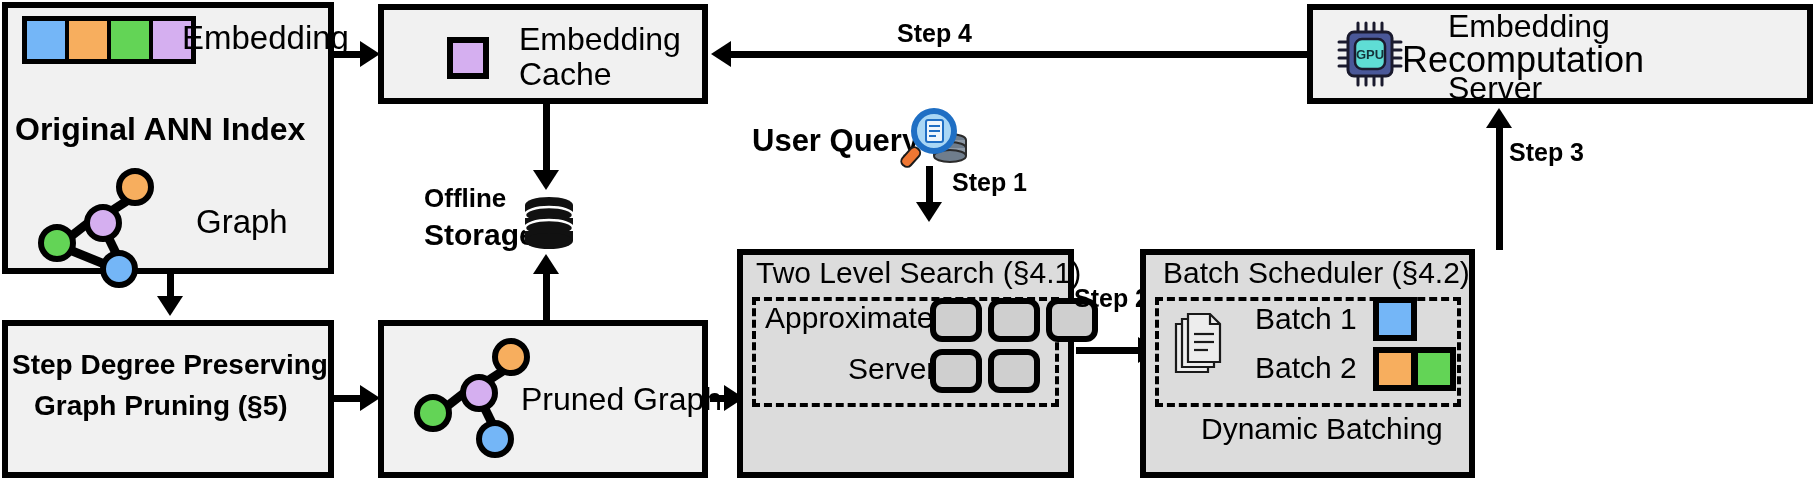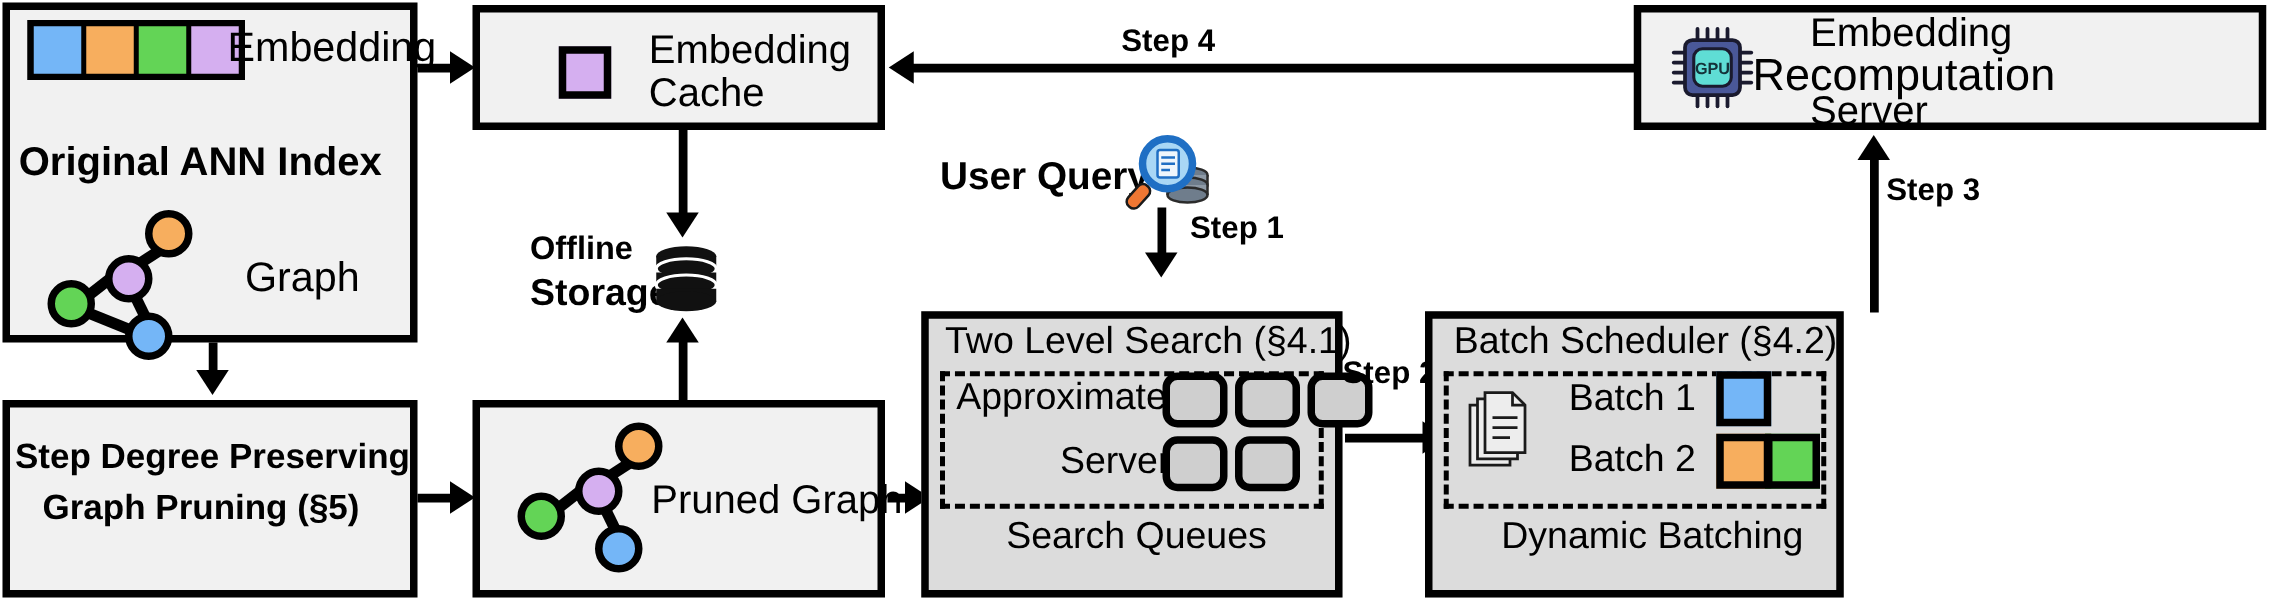--- a/index.html
+++ b/index.html
@@ -248,21 +248,20 @@
     <div class="slot"></div>
     <div class="slot"></div>
   </div>
 
   <div class="lbl" style="left:848px; top:352px; font-size:30px;">Server</div>
   <div class="queue-row" style="left:930px; top:349px;">
     <div class="slot"></div>
     <div class="slot"></div>
   </div>
 
-  <div class="lbl" style="left:805px; top:412px; font-size:30px;">Search Queues</div>
 
   <div class="line-h" style="left:1076px; top:347px; width:72px;"></div>
   <div class="arrowhead ah-right" style="left:1138px; top:337px;"></div>
   <div class="lbl bold" style="left:1074px; top:284px; font-size:25px;">Step 2</div>
 
   <div class="abs box box-gray" style="left:1140px; top:249px; width:335px; height:229px;">
   </div>
   <div class="lbl" style="left:1163px; top:256px; font-size:30px;">Batch Scheduler (§4.2)</div>
 
   <div class="abs dashed" style="left:1155px; top:297px; width:306px; height:110px;">

